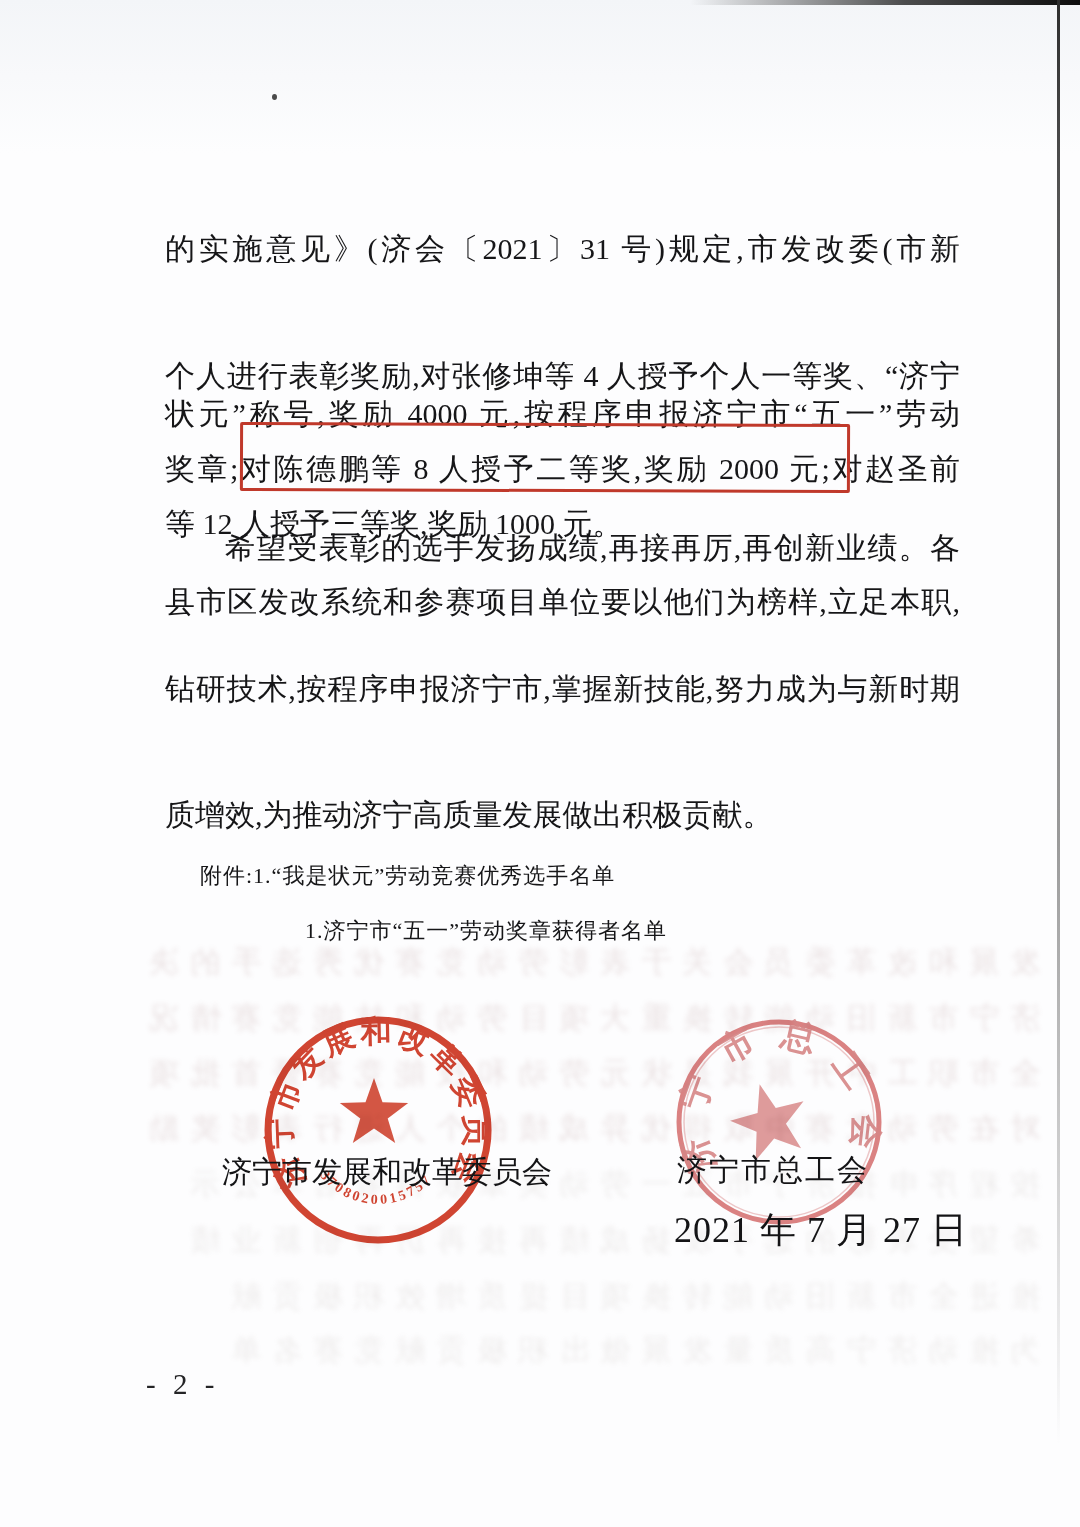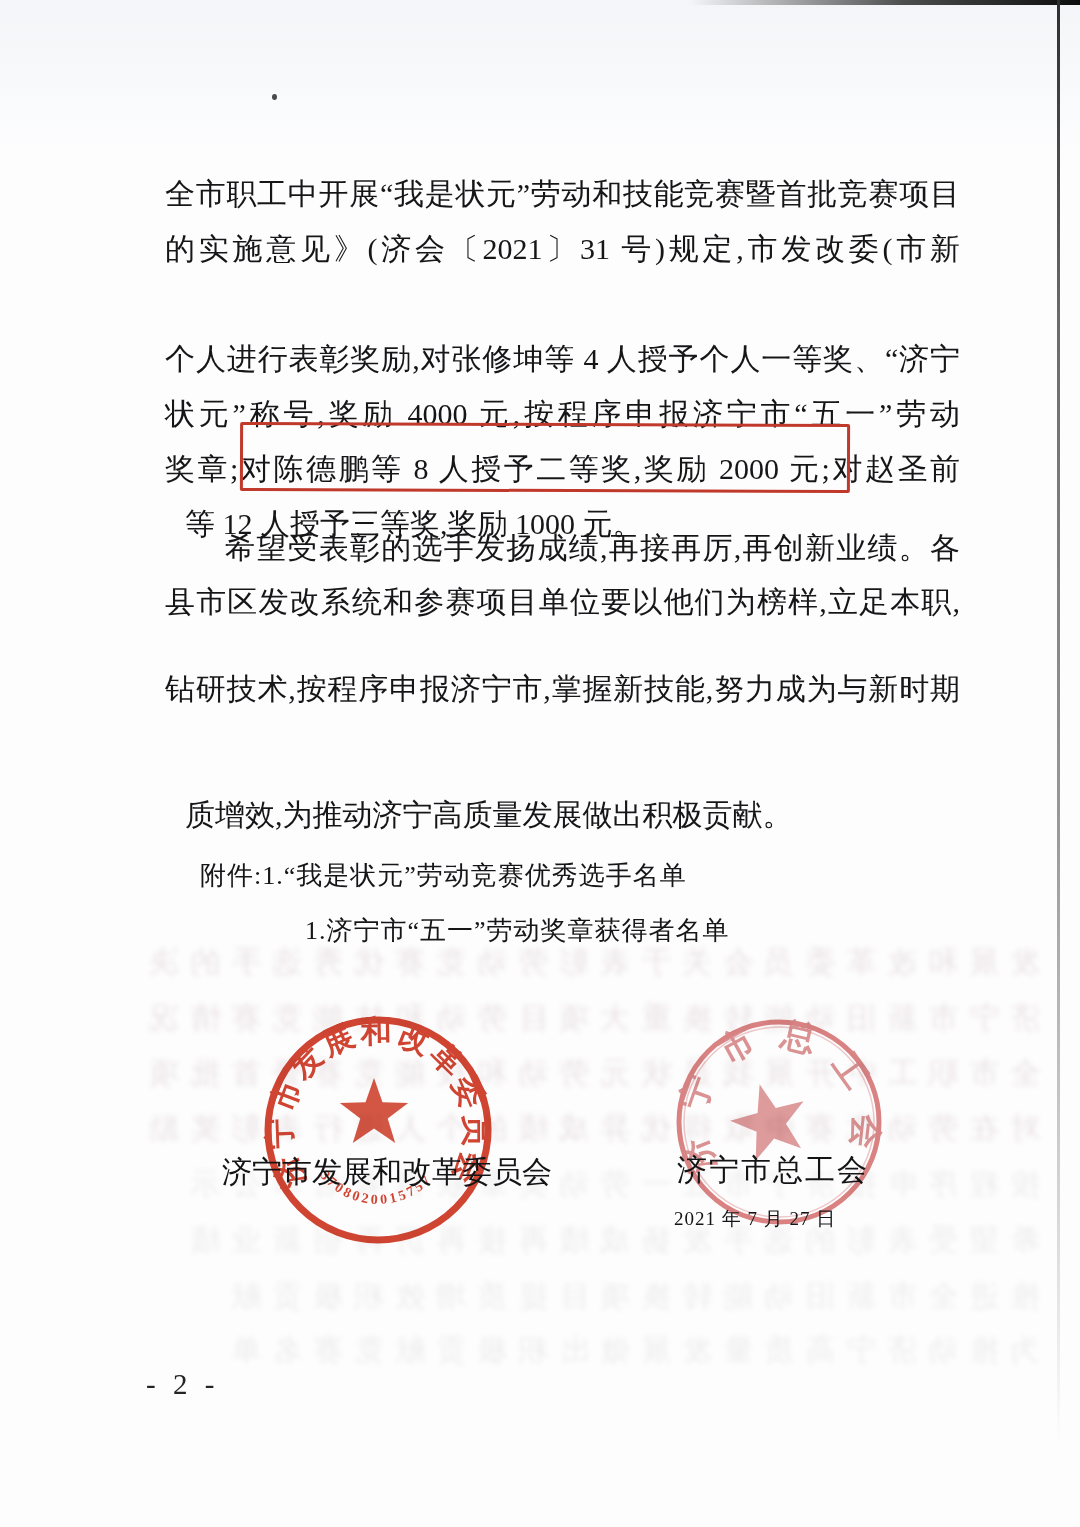--- a/index.html
+++ b/index.html
@@ -27,25 +27,25 @@
     position:absolute;left:272px;top:94px;width:5px;height:6px;
     background:#4a4a4a;border-radius:50%;
   }
   
   .line{
     position:absolute;left:165px;width:795px;height:55px;line-height:55px;
     font-size:30px;color:#161618;
     text-align:justify;text-align-last:justify;
     white-space:nowrap;
   }
-  .line.short{text-align-last:left;white-space:normal;margin-left:20px;}
+  .line.short{text-align-last:left;white-space:normal;}
   .line.indent{text-indent:60px;}
   .att{
     position:absolute;height:55px;line-height:55px;
-    font-size:26px;color:#161618;letter-spacing:1px;white-space:nowrap;
+    font-size:22px;color:#161618;letter-spacing:1px;white-space:nowrap;
   }
   
   .hl-box{
     position:absolute;left:240px;top:423px;width:604px;height:63px;
     border:3px solid #c0392b;border-radius:2px;
     transform:rotate(0.2deg);
   }
   
   .bt{
     position:absolute;left:140px;width:900px;height:40px;line-height:40px;
@@ -56,21 +56,21 @@
   .bt:nth-child(n+5){opacity:.15;color:#9b8f88;}
   
   .stamp{position:absolute;mix-blend-mode:multiply;}
   .stamp-left{left:258px;top:1010px;opacity:.93;}
   .stamp-right{left:669px;top:1012px;opacity:.78;}
   .sig{
     position:absolute;font-size:30px;color:#141416;white-space:nowrap;
   }
   .sig-left{left:222px;top:1152px;letter-spacing:0px;}
   .sig-right{left:677px;top:1150px;letter-spacing:2px;}
-  .sig-date{left:674px;top:1206px;font-size:19px;letter-spacing:1px;}
+  .sig-date{left:674px;top:1206px;font-size:36px;letter-spacing:1px;}
   .pagenum{
     position:absolute;left:146px;top:1368px;
     font-size:29px;color:#242426;letter-spacing:5px;white-space:nowrap;
   }
 </style>
 </head>
 <body>
 
 <div class="page">
 
@@ -80,23 +80,22 @@
     <div class="bt" style="top:942px">发展和改革委员会关于表彰劳动竞赛优秀选手的决定</div>
     <div class="bt" style="top:998px">济宁市新旧动能转换重大项目劳动和技能竞赛情况</div>
     <div class="bt" style="top:1053px">全市职工中开展我是状元劳动和技能竞赛暨首批项目</div>
     <div class="bt" style="top:1108px">对在劳动竞赛中取得优异成绩的个人进行表彰奖励</div>
     <div class="bt" style="top:1164px">按程序申报济宁市五一劳动奖章获得者名单公示</div>
     <div class="bt" style="top:1220px">希望受表彰的选手发扬成绩再接再厉再创新业绩</div>
     <div class="bt" style="top:1276px">推进全市新旧动能转换项目提质增效积极贡献</div>
     <div class="bt" style="top:1330px">为推动济宁高质量发展做出积极贡献竞赛名单</div>
   </div>
 
-  <div class="line" style="top:166px">全市职工中开展“我是状元”劳动和技能竞赛暨首批竞赛项目</div>
   <div class="line" style="top:221px">的实施意见》(济会〔2021〕31 号)规定,市发改委(市新</div>
-  <div class="line" style="top:331px">个人进行表彰奖励,对张修坤等 4 人授予个人一等奖、“济宁</div>
+  <div class="line" style="top:348px">个人进行表彰奖励,对张修坤等 4 人授予个人一等奖、“济宁</div>
   <div class="line" style="top:386px">状元”称号,奖励 4000 元,按程序申报济宁市“五一”劳动</div>
   <div class="line" style="top:441px">奖章;对陈德鹏等 8 人授予二等奖,奖励 2000 元;对赵圣前</div>
   <div class="line short" style="top:496px">等 12 人授予三等奖,奖励 1000 元。</div>
   <div class="line indent" style="top:520px">希望受表彰的选手发扬成绩,再接再厉,再创新业绩。各</div>
   <div class="line" style="top:574px">县市区发改系统和参赛项目单位要以他们为榜样,立足本职,</div>
   <div class="line" style="top:661px">钻研技术,按程序申报济宁市,掌握新技能,努力成为与新时期</div>
   <div class="line short" style="top:787px">质增效,为推动济宁高质量发展做出积极贡献。</div>
 
   <div class="hl-box"></div>
 

